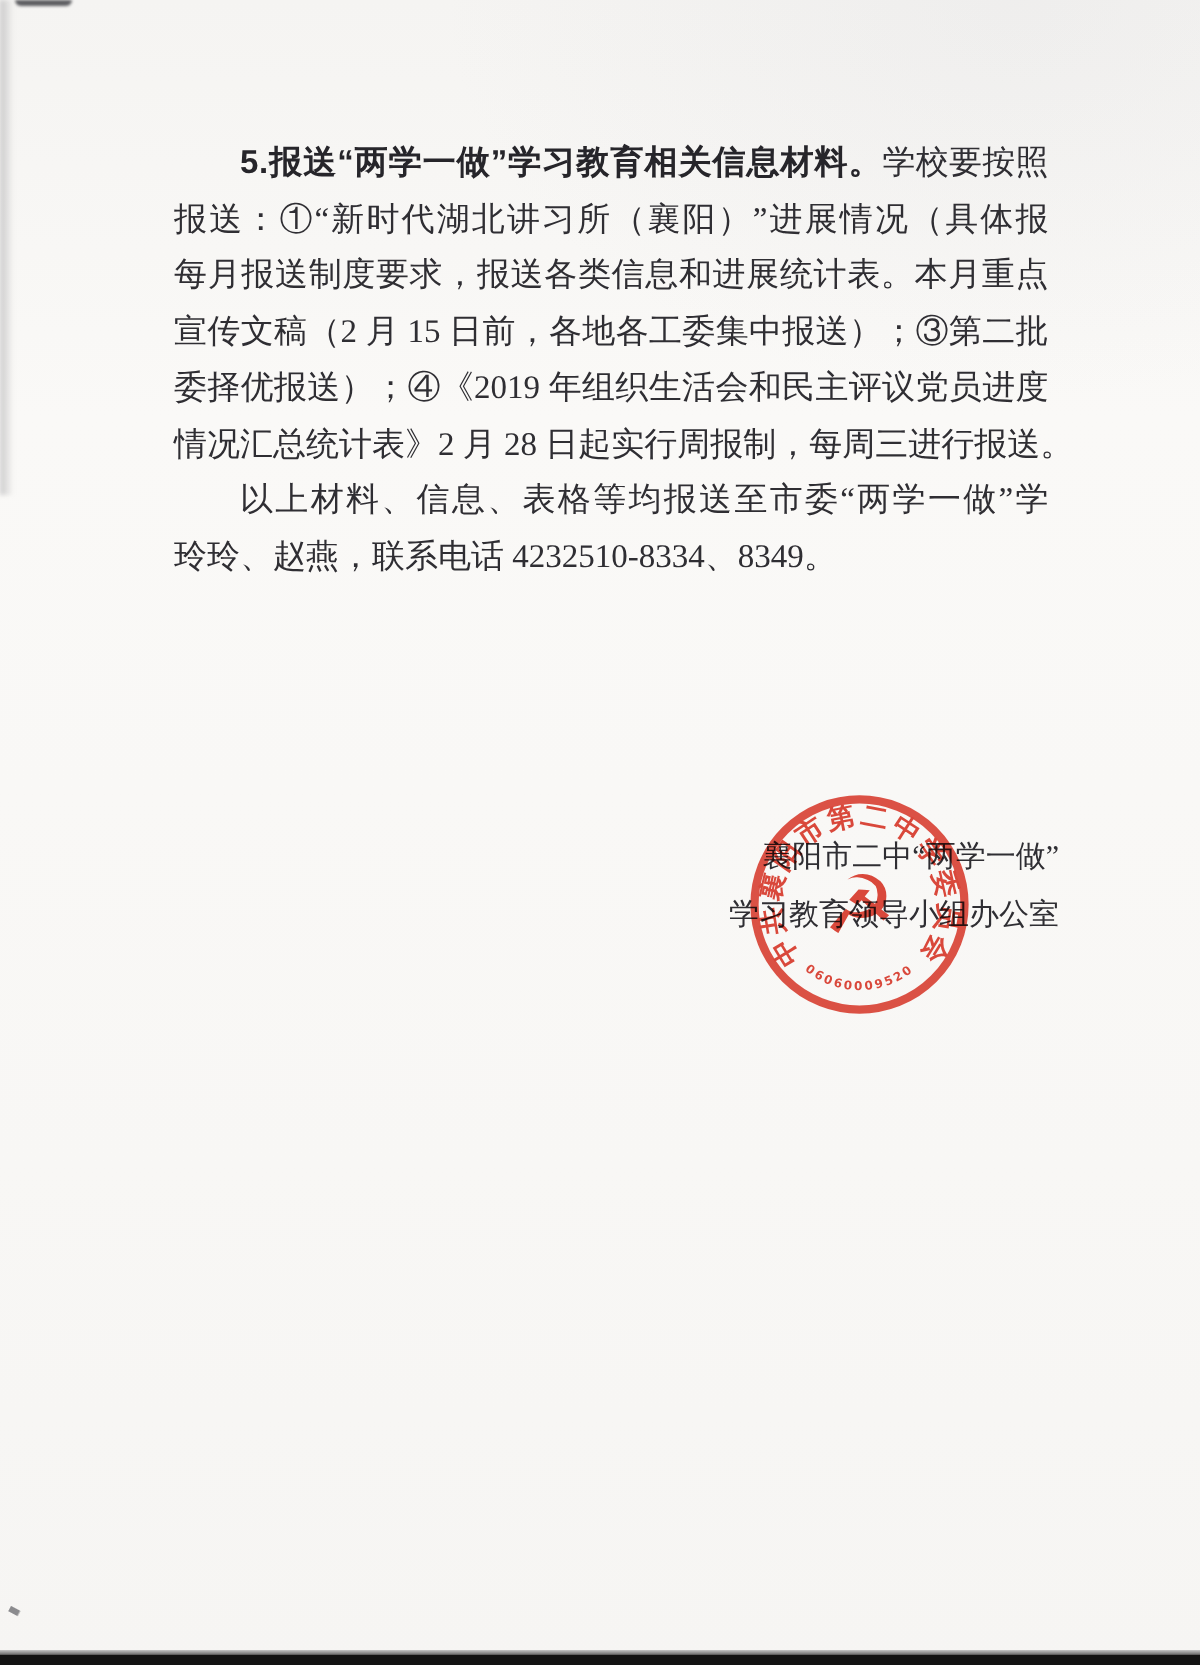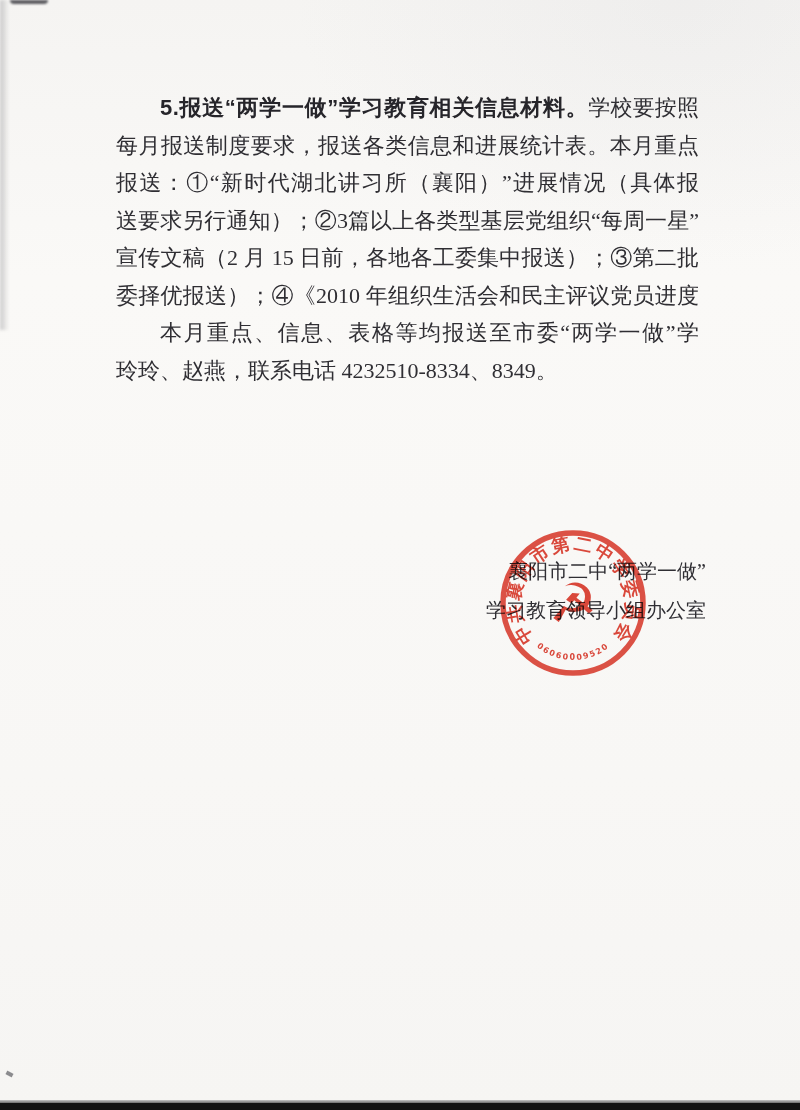--- a/index.html
+++ b/index.html
@@ -52,26 +52,26 @@
   .smudge-topleft{position:absolute;left:10px;top:0;width:38px;height:4px;background:#5c5c60;border-radius:0 0 4px 4px;filter:blur(1px);}
   .mark-left{position:absolute;left:6px;top:1072px;width:7px;height:4px;background:#8b8b8e;transform:rotate(28deg);filter:blur(0.5px);}
 </style>
 </head>
 <body>
 
 <div class="page">
 
   <div class="textblock">
     <div class="line indent"><span class="bold-head">5.报送“两学一做”学习教育相关信息材料。</span><span>学校要按照</span></div>
+    <div class="line">报送：①“新时代湖北讲习所（襄阳）”进展情况（具体报</div>
     <div class="line">每月报送制度要求，报送各类信息和进展统计表。本月重点</div>
-    <div class="line">报送：①“新时代湖北讲习所（襄阳）”进展情况（具体报</div>
-    <div class="line">送要求另行通知）；②3篇以上各类型基层党组织“每周一星”</div>
     <div class="line">宣传文稿（2 月 15 日前，各地各工委集中报送）；③第二批</div>
-    <div class="line">委择优报送）；④《2010 年组织生活会和民主评议党员进度</div>
-    <div class="line indent">本月重点、信息、表格等均报送至市委“两学一做”学</div>
+    <div class="line">委择优报送）；④《2019 年组织生活会和民主评议党员进度</div>
+    <div class="line">情况汇总统计表》2 月 28 日起实行周报制，每周三进行报送。</div>
+    <div class="line indent">以上材料、信息、表格等均报送至市委“两学一做”学</div>
     <div class="line nojust">玲玲、赵燕，联系电话 4232510-8334、8349。</div>
   </div>
 
   <div class="sigblock">
     <div>襄阳市二中“两学一做”</div>
     <div>学习教育领导小组办公室</div>
   </div>
 
   <svg class="seal" viewBox="0 0 154 154" aria-hidden="true">
     <defs>

